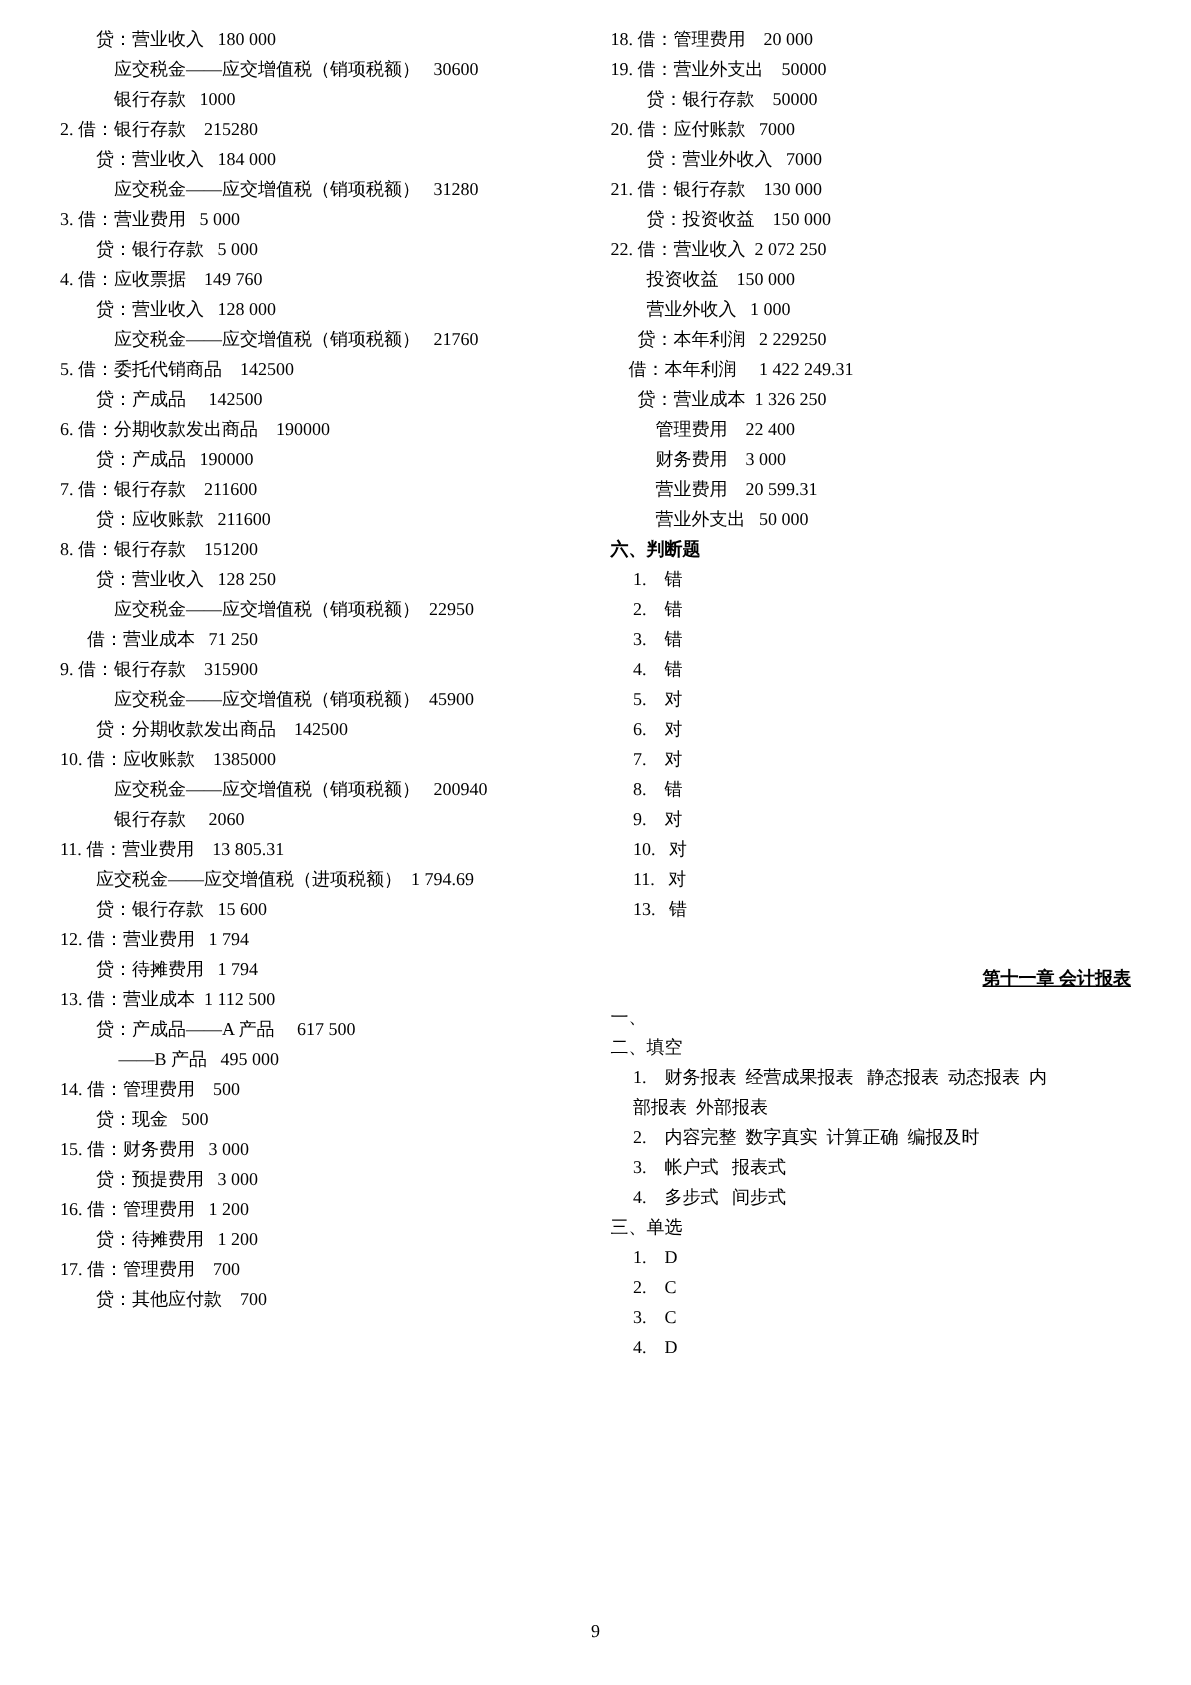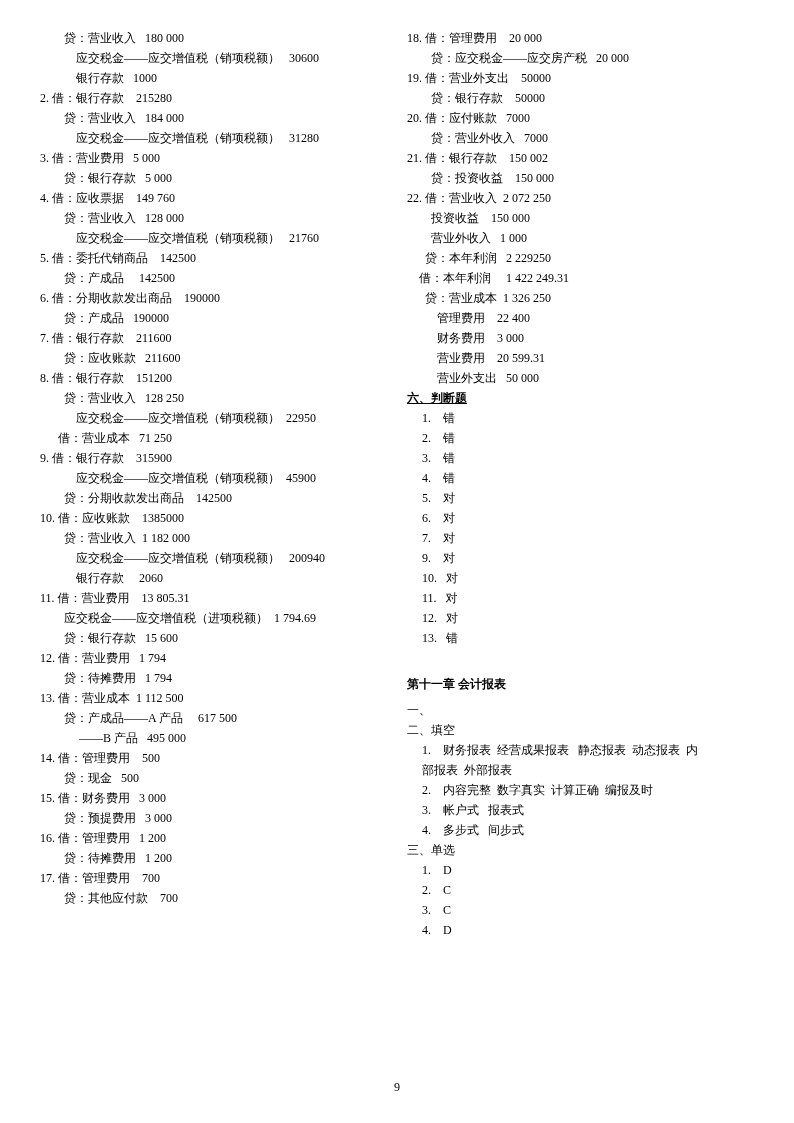--- a/index.html
+++ b/index.html
@@ -10,41 +10,42 @@
     color: #000;
     background: #fff;
     width: 794px;
     height: 1123px;
     position: relative;
     box-sizing: border-box;
   }
   .page {
     display: flex;
     flex-direction: row;
-    padding: 28px 40px 0 40px;
+    padding: 16px 40px 0 40px;
     box-sizing: border-box;
   }
   .col {
     flex: 1;
     line-height: 20px;
   }
   .col-left { padding-right: 10px; }
   .col-right { padding-left: 10px; }
   .line { white-space: pre; }
   .footer {
     position: absolute;
     bottom: 28px;
     width: 100%;
     text-align: center;
     font-size: 12px;
   }
   .section-title {
     font-weight: bold;
-    text-align: left;
+    text-align: right;
     margin: 6px 0;
+    text-decoration: underline;
   }
 </style>
 </head>
 <body>
 
 <div class="page">
   <div class="col col-left" id="left-col">
       <div class="line">        贷：营业收入   180 000</div>
       <div class="line">            应交税金——应交增值税（销项税额）   30600</div>
       <div class="line">            银行存款   1000</div>
@@ -63,21 +64,20 @@
       <div class="line">7. 借：银行存款    211600</div>
       <div class="line">        贷：应收账款   211600</div>
       <div class="line">8. 借：银行存款    151200</div>
       <div class="line">        贷：营业收入   128 250</div>
       <div class="line">            应交税金——应交增值税（销项税额）  22950</div>
       <div class="line">      借：营业成本   71 250</div>
       <div class="line">9. 借：银行存款    315900</div>
       <div class="line">            应交税金——应交增值税（销项税额）  45900</div>
       <div class="line">        贷：分期收款发出商品    142500</div>
       <div class="line">10. 借：应收账款    1385000</div>
-      <div class="line">        贷：营业收入  1 182 000</div>
       <div class="line">            应交税金——应交增值税（销项税额）   200940</div>
       <div class="line">            银行存款     2060</div>
       <div class="line">11. 借：营业费用    13 805.31</div>
       <div class="line">        应交税金——应交增值税（进项税额）  1 794.69</div>
       <div class="line">        贷：银行存款   15 600</div>
       <div class="line">12. 借：营业费用   1 794</div>
       <div class="line">        贷：待摊费用   1 794</div>
       <div class="line">13. 借：营业成本  1 112 500</div>
       <div class="line">        贷：产成品——A 产品     617 500</div>
       <div class="line">             ——B 产品   495 000</div>
@@ -86,51 +86,50 @@
       <div class="line">15. 借：财务费用   3 000</div>
       <div class="line">        贷：预提费用   3 000</div>
       <div class="line">16. 借：管理费用   1 200</div>
       <div class="line">        贷：待摊费用   1 200</div>
       <div class="line">17. 借：管理费用    700</div>
       <div class="line">        贷：其他应付款    700</div>
     </div>
   <div class="col col-right">
     <div id="right-top">
         <div class="line">18. 借：管理费用    20 000</div>
-        <div class="line">        贷：应交税金——应交房产税   20 000</div>
         <div class="line">19. 借：营业外支出    50000</div>
         <div class="line">        贷：银行存款    50000</div>
         <div class="line">20. 借：应付账款   7000</div>
         <div class="line">        贷：营业外收入   7000</div>
-        <div class="line">21. 借：银行存款    150 002</div>
+        <div class="line">21. 借：银行存款    130 000</div>
         <div class="line">        贷：投资收益    150 000</div>
         <div class="line">22. 借：营业收入  2 072 250</div>
         <div class="line">        投资收益    150 000</div>
         <div class="line">        营业外收入   1 000</div>
         <div class="line">      贷：本年利润   2 229250</div>
         <div class="line">    借：本年利润     1 422 249.31</div>
         <div class="line">      贷：营业成本  1 326 250</div>
         <div class="line">          管理费用    22 400</div>
         <div class="line">          财务费用    3 000</div>
         <div class="line">          营业费用    20 599.31</div>
         <div class="line">          营业外支出   50 000</div>
       </div>
-    <div class="line" style="font-weight:bold;text-decoration:underline;">六、判断题</div>
+    <div class="line" style="font-weight:bold;">六、判断题</div>
     <div id="judge-block">
         <div class="line">     1.    错</div>
         <div class="line">     2.    错</div>
         <div class="line">     3.    错</div>
         <div class="line">     4.    错</div>
         <div class="line">     5.    对</div>
         <div class="line">     6.    对</div>
         <div class="line">     7.    对</div>
+        <div class="line">     8.    错</div>
         <div class="line">     9.    对</div>
         <div class="line">     10.   对</div>
         <div class="line">     11.   对</div>
-        <div class="line">     12.   对</div>
         <div class="line">     13.   错</div>
       </div>
     <div class="line">&nbsp;</div>
     <div class="section-title">第十一章 会计报表</div>
     <div class="line">一、</div>
     <div class="line">二、填空</div>
     <div id="fill-block">
         <div class="line">     1.    财务报表  经营成果报表   静态报表  动态报表  内</div>
         <div class="line">     部报表  外部报表</div>
         <div class="line">     2.    内容完整  数字真实  计算正确  编报及时</div>

